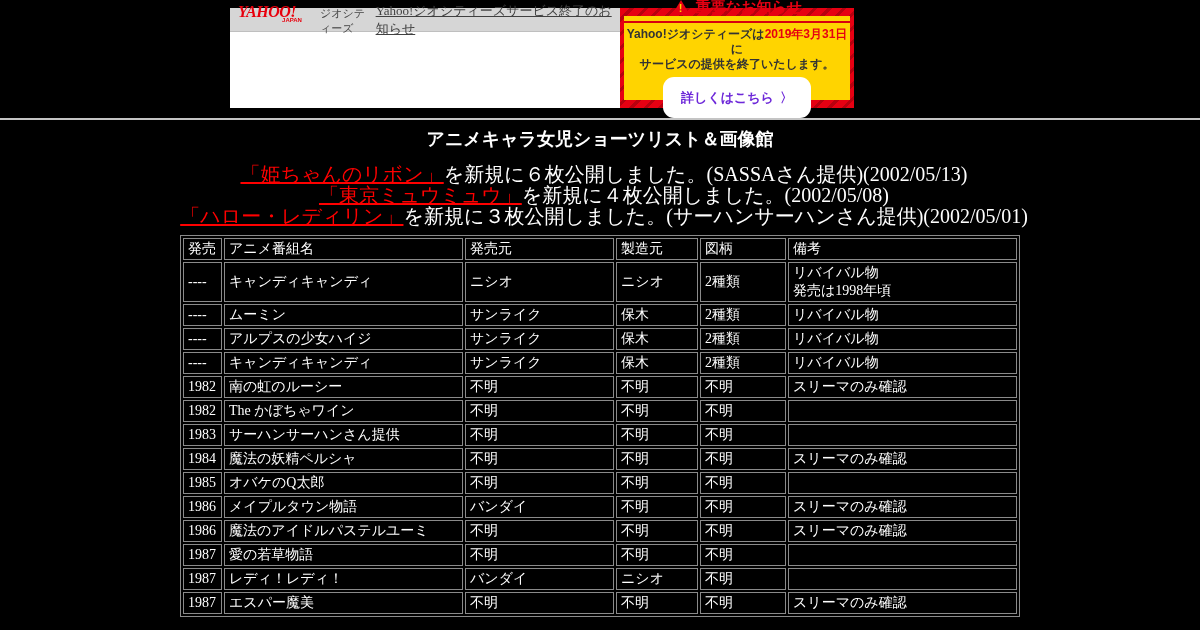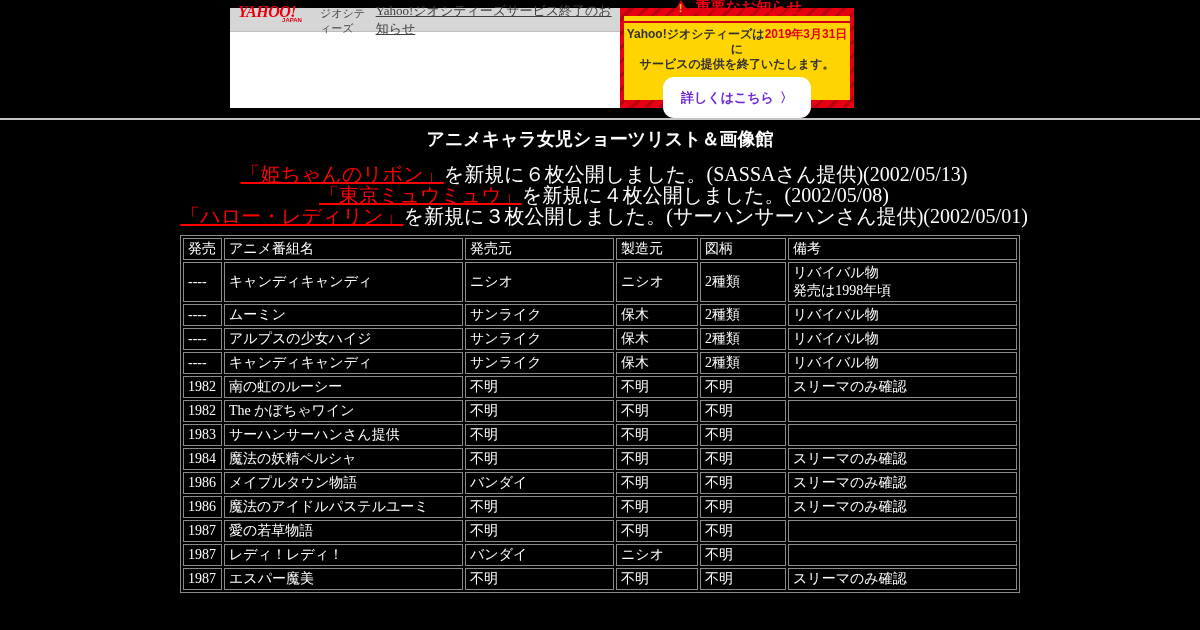--- a/index.html
+++ b/index.html
@@ -219,20 +219,28 @@
         </tr>
         <tr>
           <td>1984</td>
           <td>魔法の妖精ペルシャ</td>
           <td>不明</td>
           <td>不明</td>
           <td>不明</td>
           <td>スリーマのみ確認</td>
         </tr>
         <tr>
+          <td>1985</td>
+          <td>オバケのQ太郎</td>
+          <td>不明</td>
+          <td>不明</td>
+          <td>不明</td>
+          <td></td>
+        </tr>
+        <tr>
           <td>1986</td>
           <td>メイプルタウン物語</td>
           <td>バンダイ</td>
           <td>不明</td>
           <td>不明</td>
           <td>スリーマのみ確認</td>
         </tr>
         <tr>
           <td>1986</td>
           <td>魔法のアイドルパステルユーミ</td>

